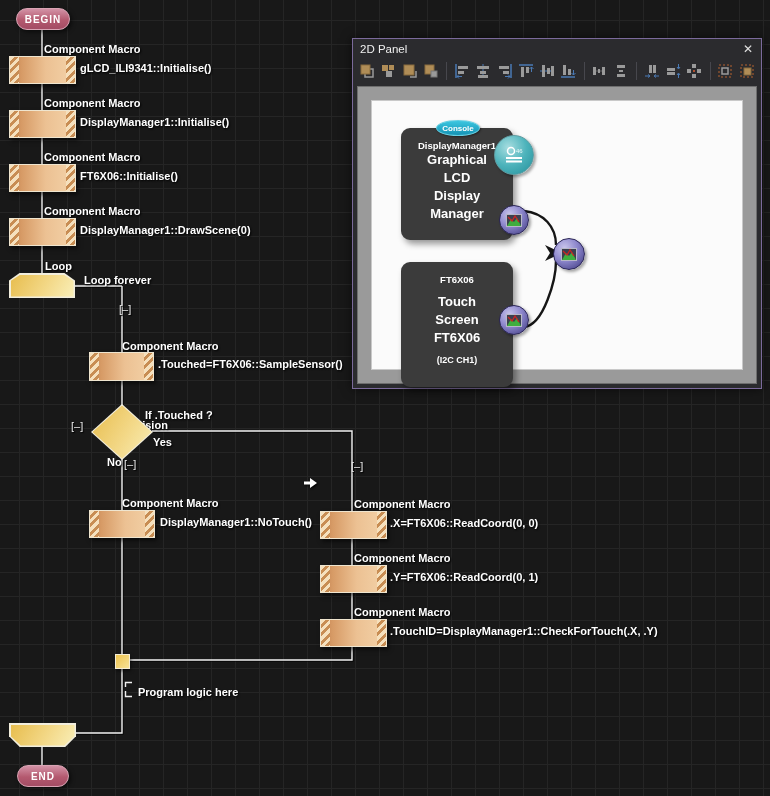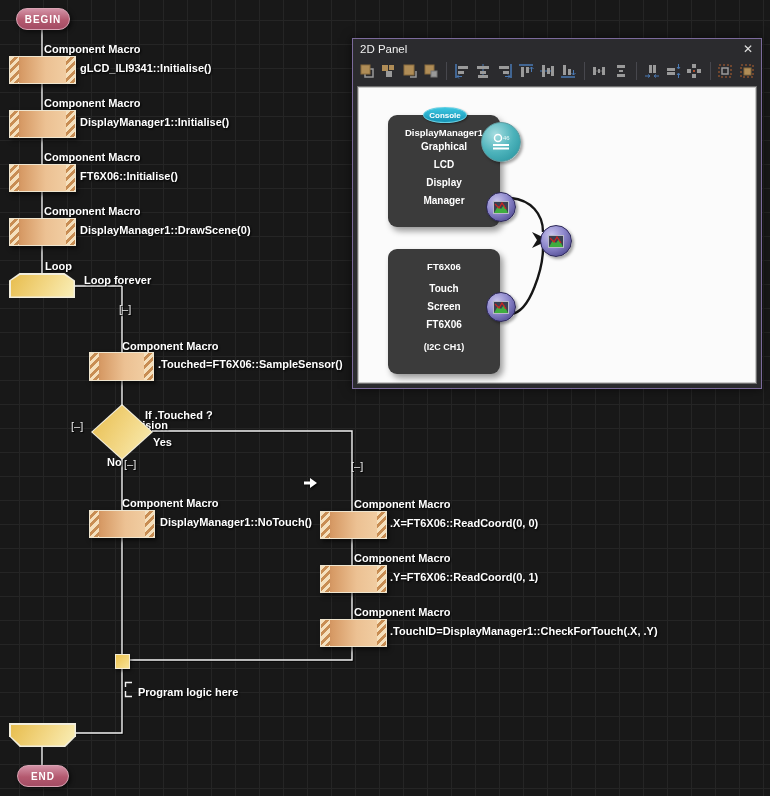--- a/index.html
+++ b/index.html
@@ -58,28 +58,28 @@
   .titlebar .title{color:#f0f0f0;font-size:11.5px;white-space:nowrap;}
   .titlebar .grip{
     flex:1;height:7px;margin-top:2px;
     background-image:radial-gradient(#56565e 22%, transparent 25%);
     background-size:4px 4px;
   }
   .titlebar .close{color:#e0e0e0;font-size:12px;line-height:12px;cursor:pointer;padding:0 2px;}
   .toolbar{height:27px;display:flex;align-items:center;padding:0 4px;gap:1px;}
   .tbtn{width:24px;height:22px;display:flex;align-items:center;justify-content:center;cursor:pointer;border-radius:2px;}
   .tsep{width:1px;height:18px;background:#47474d;margin:0 4px;}
-  .canvas-holder{flex:1;margin:2px 4px 4px 4px;background:#9a9a9a;padding:1px;box-shadow:inset 0 0 0 1px #6e6e6e;}
+  .canvas-holder{flex:1;margin:2px 4px 4px 4px;background:#9a9a9a;padding:14px;box-shadow:inset 0 0 0 1px #6e6e6e;}
   .canvas{position:relative;width:100%;height:100%;background:#fbfbfb;box-sizing:border-box;border:1px solid #c9c9c9;}
   .comp-block{
     position:absolute;background:#3b3b3b;border-radius:9px;color:#fff;text-align:center;
     box-shadow:3px 4px 6px rgba(0,0,0,.4);cursor:pointer;
   }
   .comp-name{font-size:9.5px;font-weight:bold;margin-top:12px;}
-  .comp-line{font-size:10px;font-weight:bold;line-height:18px;}
+  .comp-line{font-size:13px;font-weight:bold;line-height:18px;}
   .comp-sub{font-size:9px;font-weight:bold;margin-top:8px;}
   .badge{
     position:absolute;width:42px;height:14px;border-radius:50%;
     background:linear-gradient(180deg,#3cc6e0,#1593b5);border:1px solid #66cfe2;
     color:#fff;font-size:8px;font-weight:bold;display:flex;align-items:center;justify-content:center;
     box-shadow:1px 1px 2px rgba(0,0,0,.4);cursor:pointer;
   }
   .sphere{
     position:absolute;border-radius:50%;
     background:radial-gradient(circle at 35% 30%,#c9c5ec,#8d87cc 45%,#4f4a90 85%);

